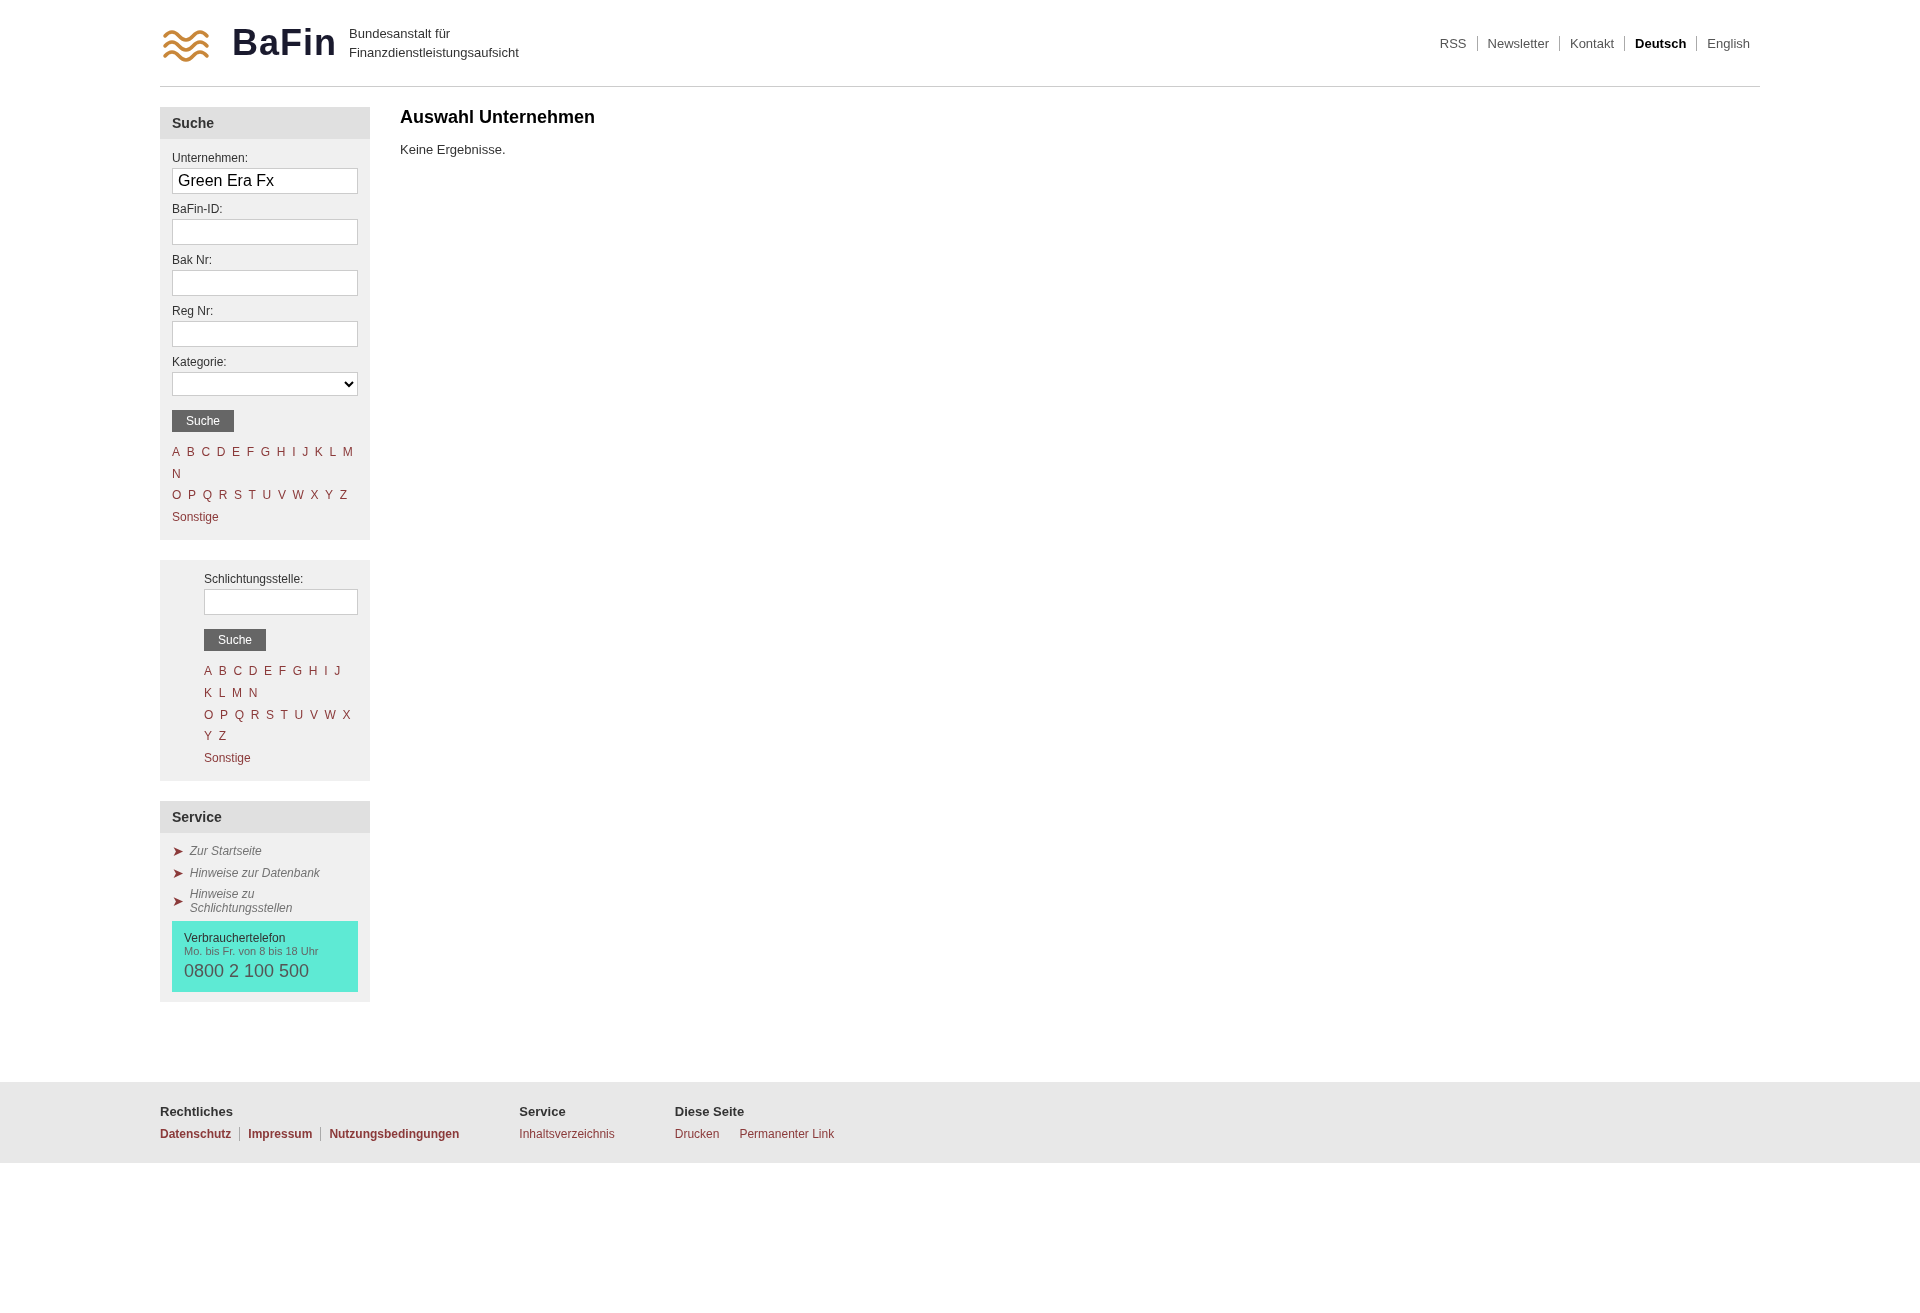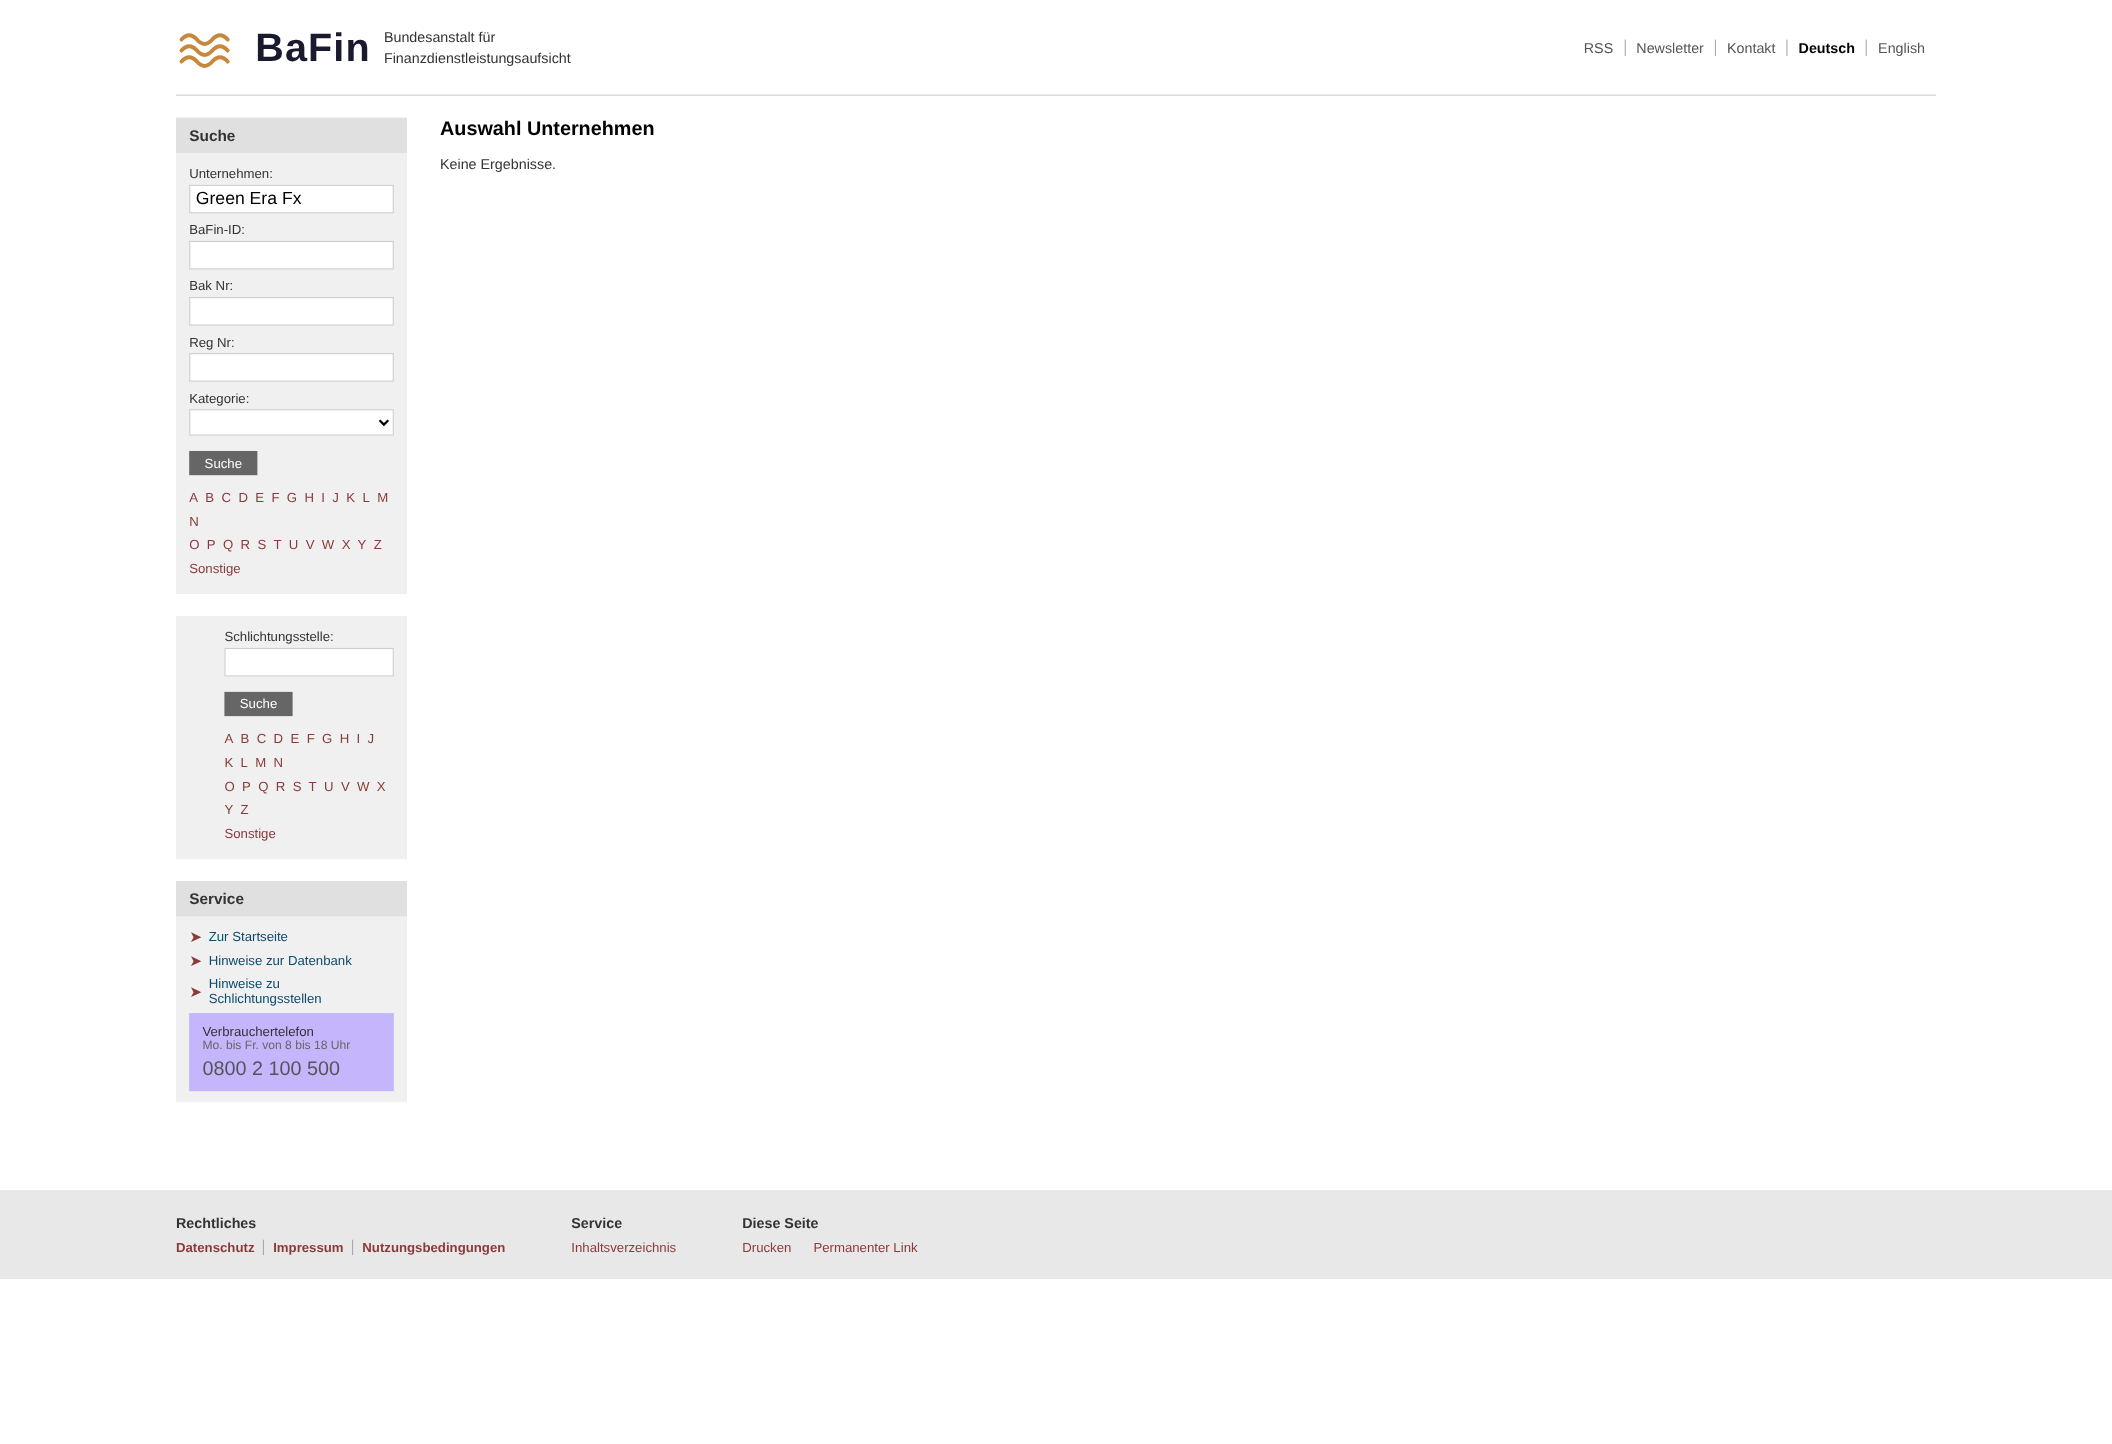--- a/index.html
+++ b/index.html
@@ -37,22 +37,22 @@
 
     
     .schlicht-section { background: #f0f0f0; margin-bottom: 20px; padding-left: 32px; }
 
     
     .service-section { background: #f0f0f0; }
     .service-section-header { background: #e0e0e0; padding: 8px 12px; font-size: 14px; font-weight: bold; color: #333; }
     .service-links { padding: 10px 12px; }
     .service-link-item { display: flex; align-items: center; gap: 6px; margin-bottom: 6px; }
     .service-link-icon { color: #8b3a3a; font-size: 14px; }
-    .service-link-item a { color: #0c4a6e; text-decoration: none; font-size: 12px; }
-    .verbraucher-box { background: #c4b5fd; padding: 10px 12px; margin-top: 4px; }
+    .service-link-item a { color: #737373; text-decoration: none; font-size: 12px; font-style: italic; }
+    .verbraucher-box { background: #5eead4; padding: 10px 12px; margin-top: 4px; }
     .verbraucher-title { font-size: 12px; color: #333; font-weight: normal; }
     .verbraucher-hours { font-size: 11px; color: #666; }
     .verbraucher-phone { font-size: 18px; color: #555; margin-top: 4px; }
 
     
     .content-area { flex: 1; }
     .content-title { font-size: 18px; font-weight: bold; color: #000000; margin-bottom: 14px; }
     .no-results { font-size: 13px; color: #333; }
 
     

